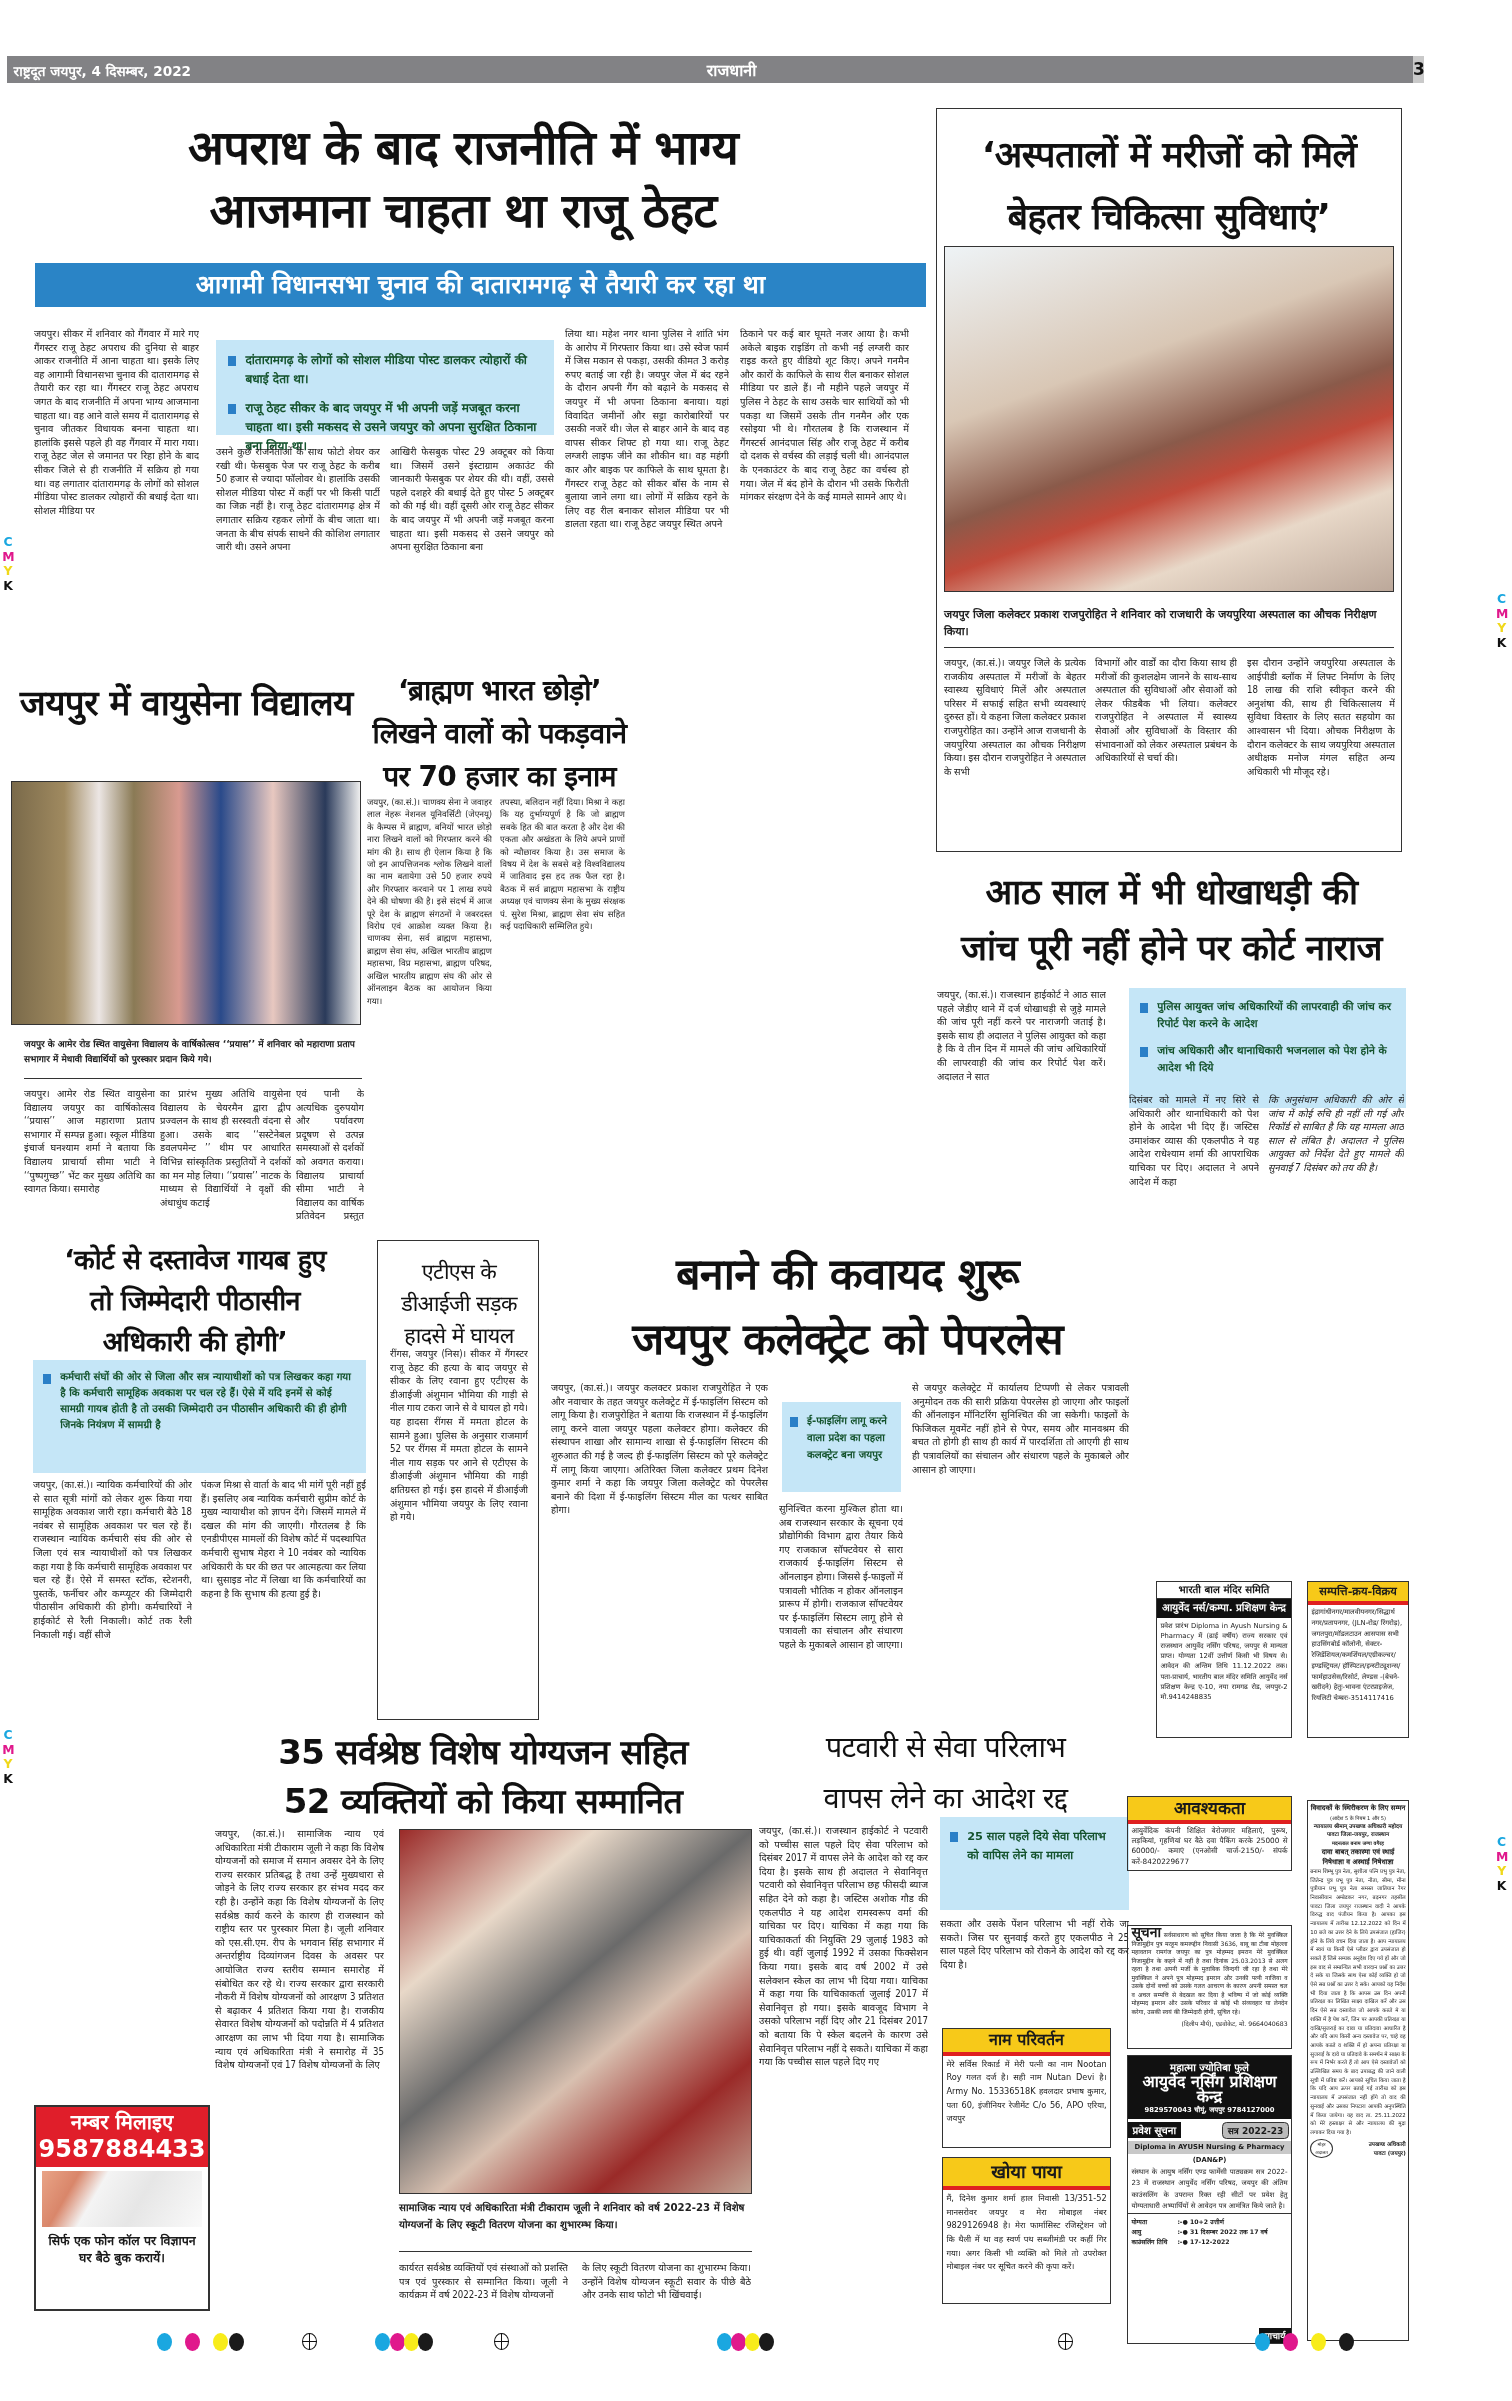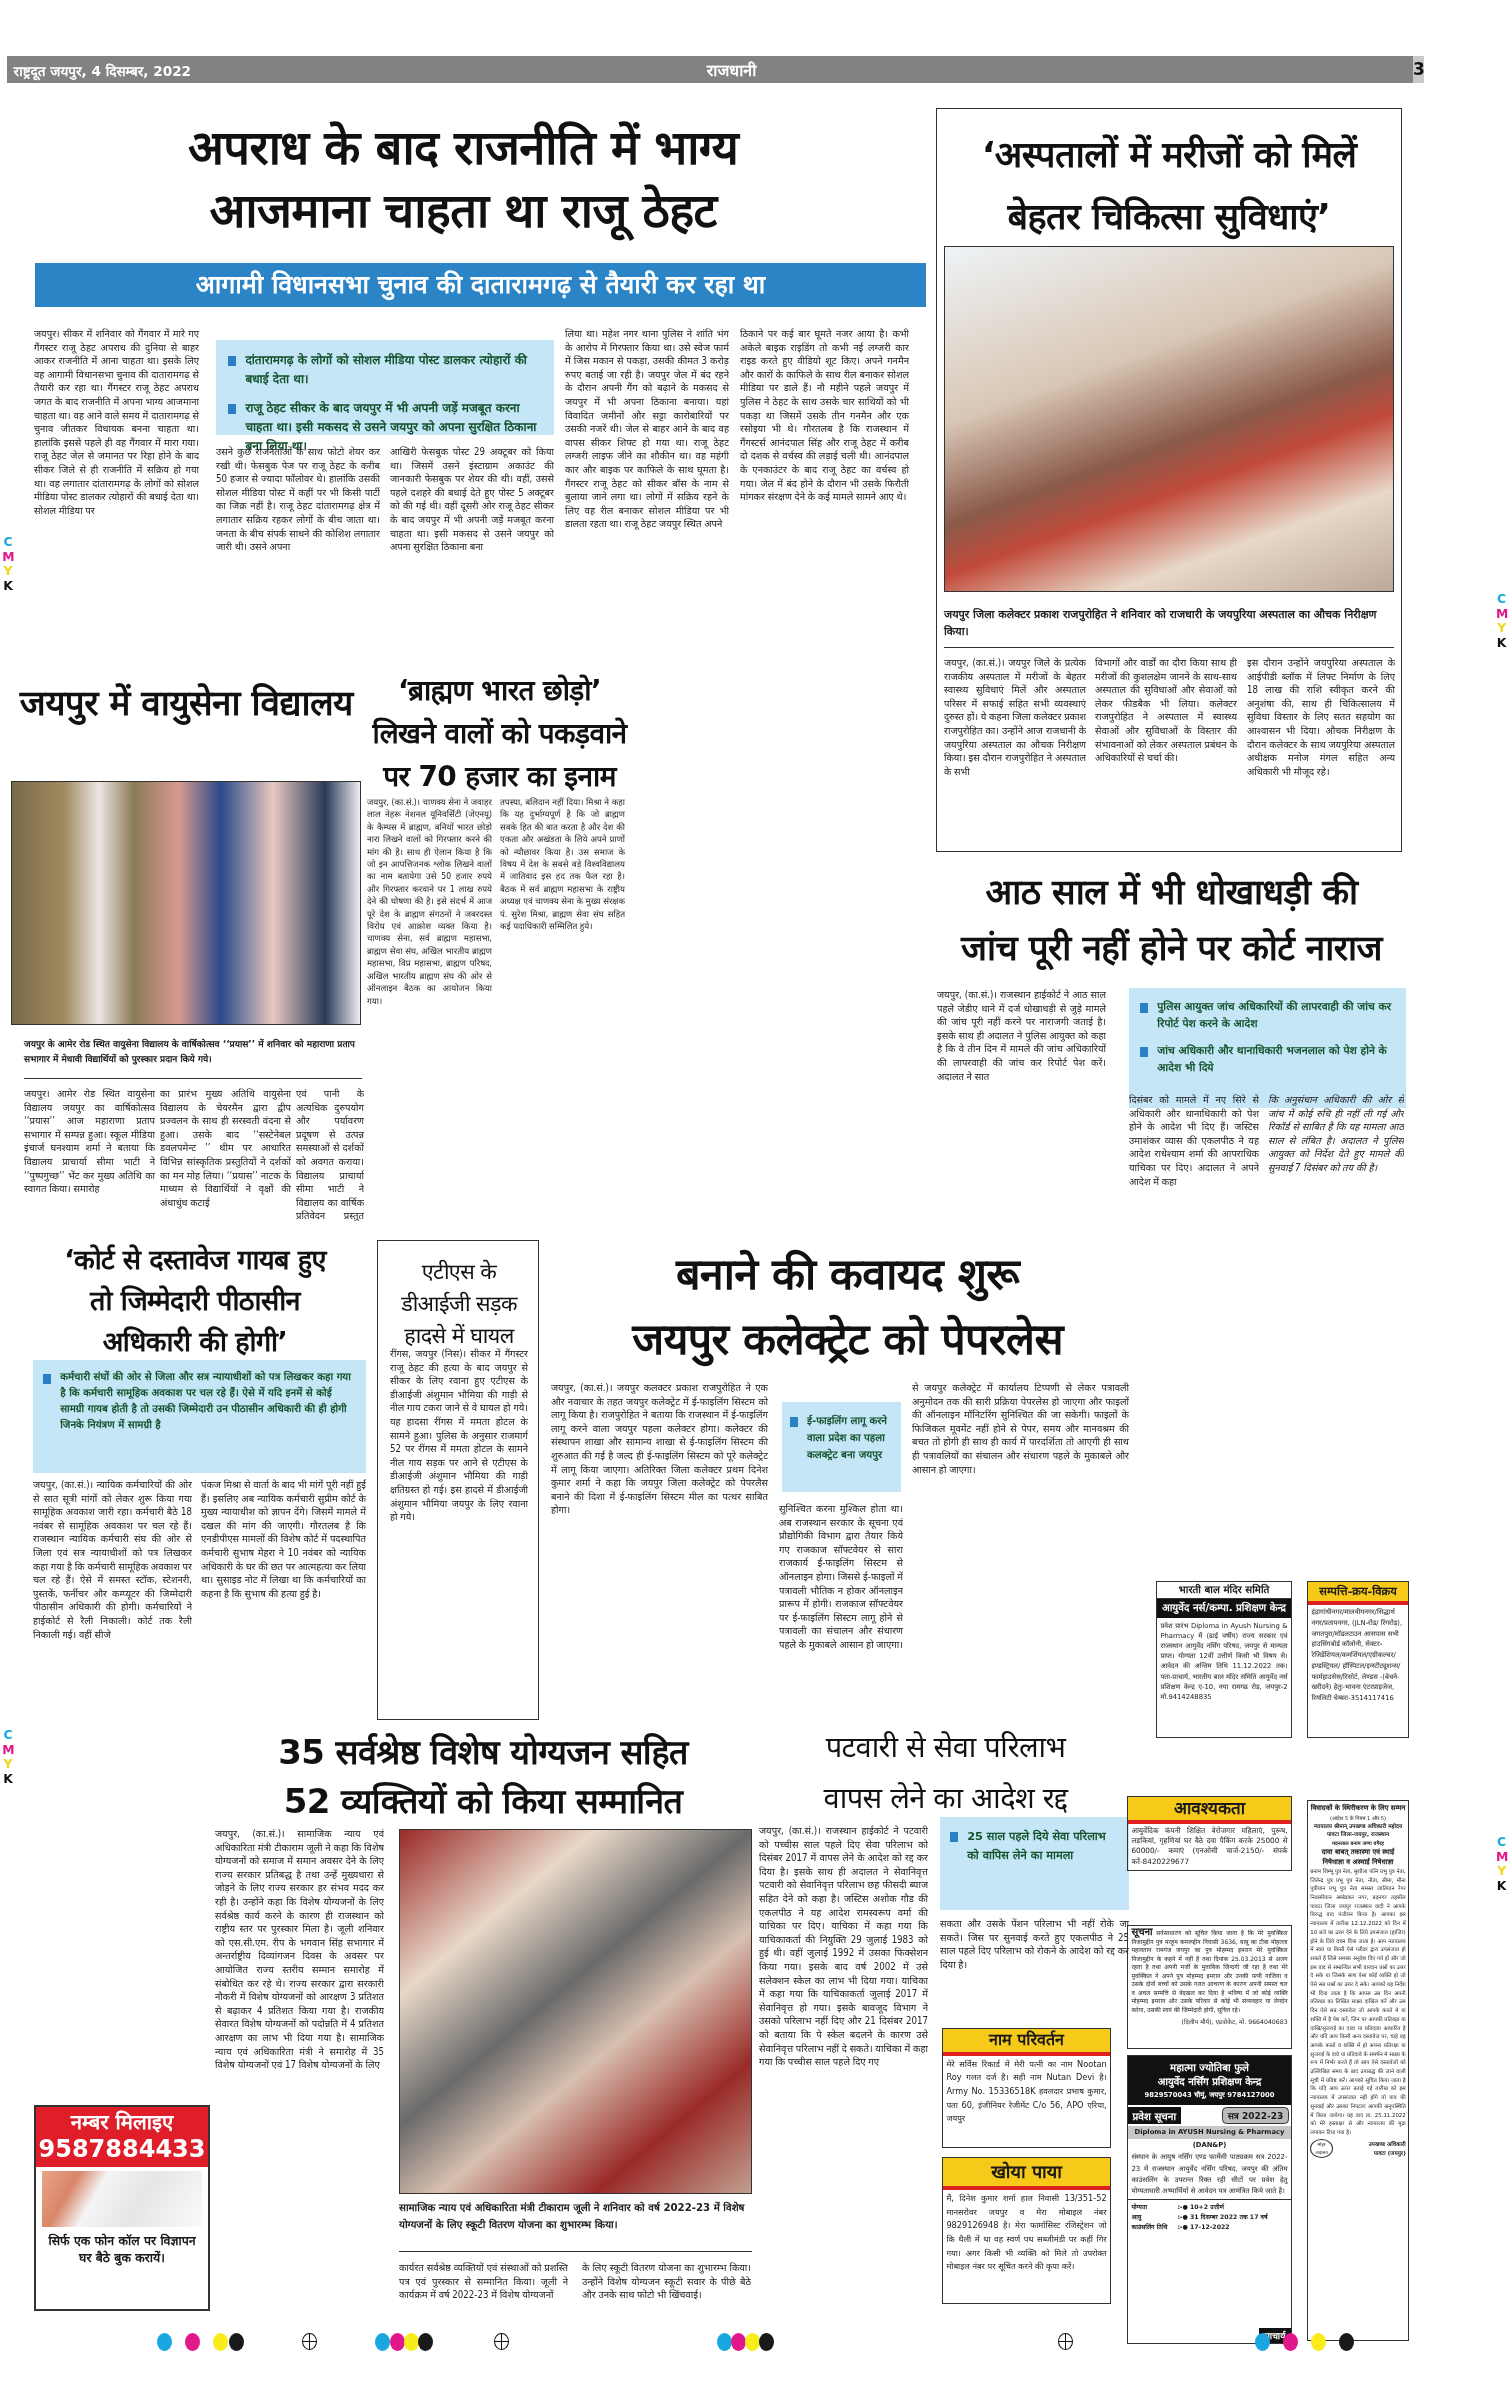--- a/index.html
+++ b/index.html
@@ -190,40 +190,40 @@
   <div style="font-size:6.8px;line-height:10.7px;padding:2.3px 3.4px;">इंद्रागांधीनगर/मालवीयनगर/सिद्धार्थ नगर/प्रतापनगर, (JLN-रोड/ रिंगरोड़), जगतपुरा/मॉडलटाउन आसपास सभी हाउसिंगबोर्ड कॉलोनी, सेक्टर-रेजिडेंशियल/कमर्शियल/एग्रीकल्चर/ इण्डस्ट्रियल/ हॉस्पिटल/इन्स्टीट्यूशन्स/ फार्महाउसेस/रिसोर्ट, लेण्डस -(बेचने-खरीदने) हेतुः-भावना एंटरप्राइजेज, रियलिटी चेम्बरः-3514117416</div>
 </div>
 
 <div class="abs frame" style="left:1127px;top:1796px;width:165px;height:75px;border-width:1.7px;">
   <div class="yellowhdr" style="font-size:17px;line-height:22.6px;">आवश्यकता</div>
   <div style="font-size:7.3px;line-height:10.2px;padding:2.3px 3.4px;text-align:justify;">आयुर्वेदिक कंपनी शिक्षित बेरोजगार महिलाएं, पुरूष, लड़कियां, गृहणियां घर बैठे दवा पैकिंग करके 25000 से 60000/- कमाएं (एनओसी चार्ज-2150/- संपर्क करें-8420229677</div>
 </div>
 
 <div class="abs frame" style="left:1127px;top:1925px;width:165px;height:124px;">
   <div style="font-size:6px;line-height:8.5px;padding:2.3px 3.4px;text-align:justify;">
-    <b style="font-size:10px;">सूचना</b>
+    <b style="font-size:14px;">सूचना</b>
     <span>सर्वसाधारण को सूचित किया जाता है कि मेरे मुवक्किल निजामुद्दीन पुत्र मरहूम कमरूद्दीन निवासी 3636, बाबू का टीबा मोहल्ला महावतान रामगंज जयपुर का पुत्र मोहम्मद इमरान मेरे मुवक्किल निजामुद्दीन के कहने में नहीं है तथा दिनांक 25.03.2013 से अलग रहता है तथा अपनी मर्जी के मुताबिक जिन्दगी जी रहा है तथा मेरे मुवक्किल ने अपने पुत्र मोहम्मद इमरान और उनकी पत्नी नाजिया व उसके दोनों बच्चों को उसके गलत आचरण के कारण अपनी समस्त चल व अचल सम्पत्ति से बेदखल कर दिया है भविष्य में जो कोई व्यक्ति मोहम्मद इमरान और उसके परिवार से कोई भी संव्यवहार या लेनदेन करेगा, उसकी स्वयं की जिम्मेदारी होगी, सूचित रहे।</span>
   </div>
   <div style="font-size:6.2px;text-align:right;padding:0 3.4px;">(दिलीप मौर्य), एडवोकेट, मो. 9664040683</div>
 </div>
 
 <div class="abs frame" style="left:942px;top:2028px;width:169px;height:120px;border-width:1.7px;">
   <div class="yellowhdr" style="font-size:16px;line-height:22.6px;">नाम परिवर्तन</div>
   <div style="font-size:8.2px;line-height:13.6px;padding:2.3px 3.4px;text-align:justify;">मेरे सर्विस रिकार्ड में मेरी पत्नी का नाम Nootan Roy गलत दर्ज है। सही नाम Nutan Devi है। Army No. 15336518K हवलदार प्रभाष कुमार, पता 60, इंजीनियर रेजीमेंट C/o 56, APO एरिया, जयपुर</div>
 </div>
 
 <div class="abs frame" style="left:942px;top:2157px;width:169px;height:147px;border-width:1.7px;">
   <div class="yellowhdr" style="font-size:18px;line-height:28px;">खोया पाया</div>
   <div style="font-size:8.2px;line-height:13.6px;padding:2.3px 3.4px;text-align:justify;">मैं, दिनेश कुमार शर्मा हाल निवासी 13/351-52 मानसरोवर जयपुर व मेरा मोबाइल नंबर 9829126948 है। मेरा फार्मासिस्ट रजिस्ट्रेशन जो कि थैली में था वह स्वर्ण पथ सब्जीमंडी पर कहीं गिर गया। अगर किसी भी व्यक्ति को मिले तो उपरोक्त मोबाइल नंबर पर सूचित करने की कृपा करें।</div>
 </div>
 
 <div class="abs frame" style="left:1127px;top:2055px;width:165px;height:289px;">
   <div class="blackhdr" style="padding:4.5px 2.3px;">
     <div style="font-size:10.2px;line-height:14.7px;">महात्मा ज्योतिबा फुले</div>
-    <div style="font-size:10px;line-height:14.7px;text-align:center;">आयुर्वेद नर्सिंग प्रशिक्षण केन्द्र</div>
+    <div style="font-size:16px;line-height:14.7px;text-align:center;">आयुर्वेद नर्सिंग प्रशिक्षण केन्द्र</div>
     <div style="font-size:6.8px;line-height:10.2px;">9829570043 चौमूं, जयपुर 9784127000</div>
   </div>
   <div style="display:flex;justify-content:space-between;align-items:center;padding:2.3px 0;">
     <span class="blackhdr" style="font-size:10.2px;padding:1.1px 4.5px;">प्रवेश सूचना</span>
     <span style="font-weight:bold;font-size:9px;background:#bbb;border:1.1px solid #333;border-radius:4.5px;padding:1.1px 4.5px;margin-right:2.3px;">सत्र 2022-23</span>
   </div>
   <div style="background:#c8c8c8;font-weight:bold;font-size:6.8px;text-align:center;line-height:12.4px;">Diploma in AYUSH Nursing &amp; Pharmacy</div>
   <div style="font-weight:bold;font-size:6.8px;text-align:center;line-height:12.4px;">(DAN&amp;P)</div>
   <div style="font-size:7px;line-height:11.3px;padding:1.1px 3.4px;text-align:justify;">संस्थान के आयुष नर्सिंग एण्ड फार्मेसी पाठ्यक्रम सत्र 2022-23 में राजस्थान आयुर्वेद नर्सिंग परिषद, जयपुर की अंतिम काउंसलिंग के उपरान्त रिक्त रही सीटों पर प्रवेश हेतु योग्यताधारी अभ्यार्थियों से आवेदन पत्र आमंत्रित किये जाते है।</div>
   <div style="border-top:1.7px solid #333;padding:2.3px 3.4px;font-size:6.2px;line-height:10.2px;font-weight:bold;">

